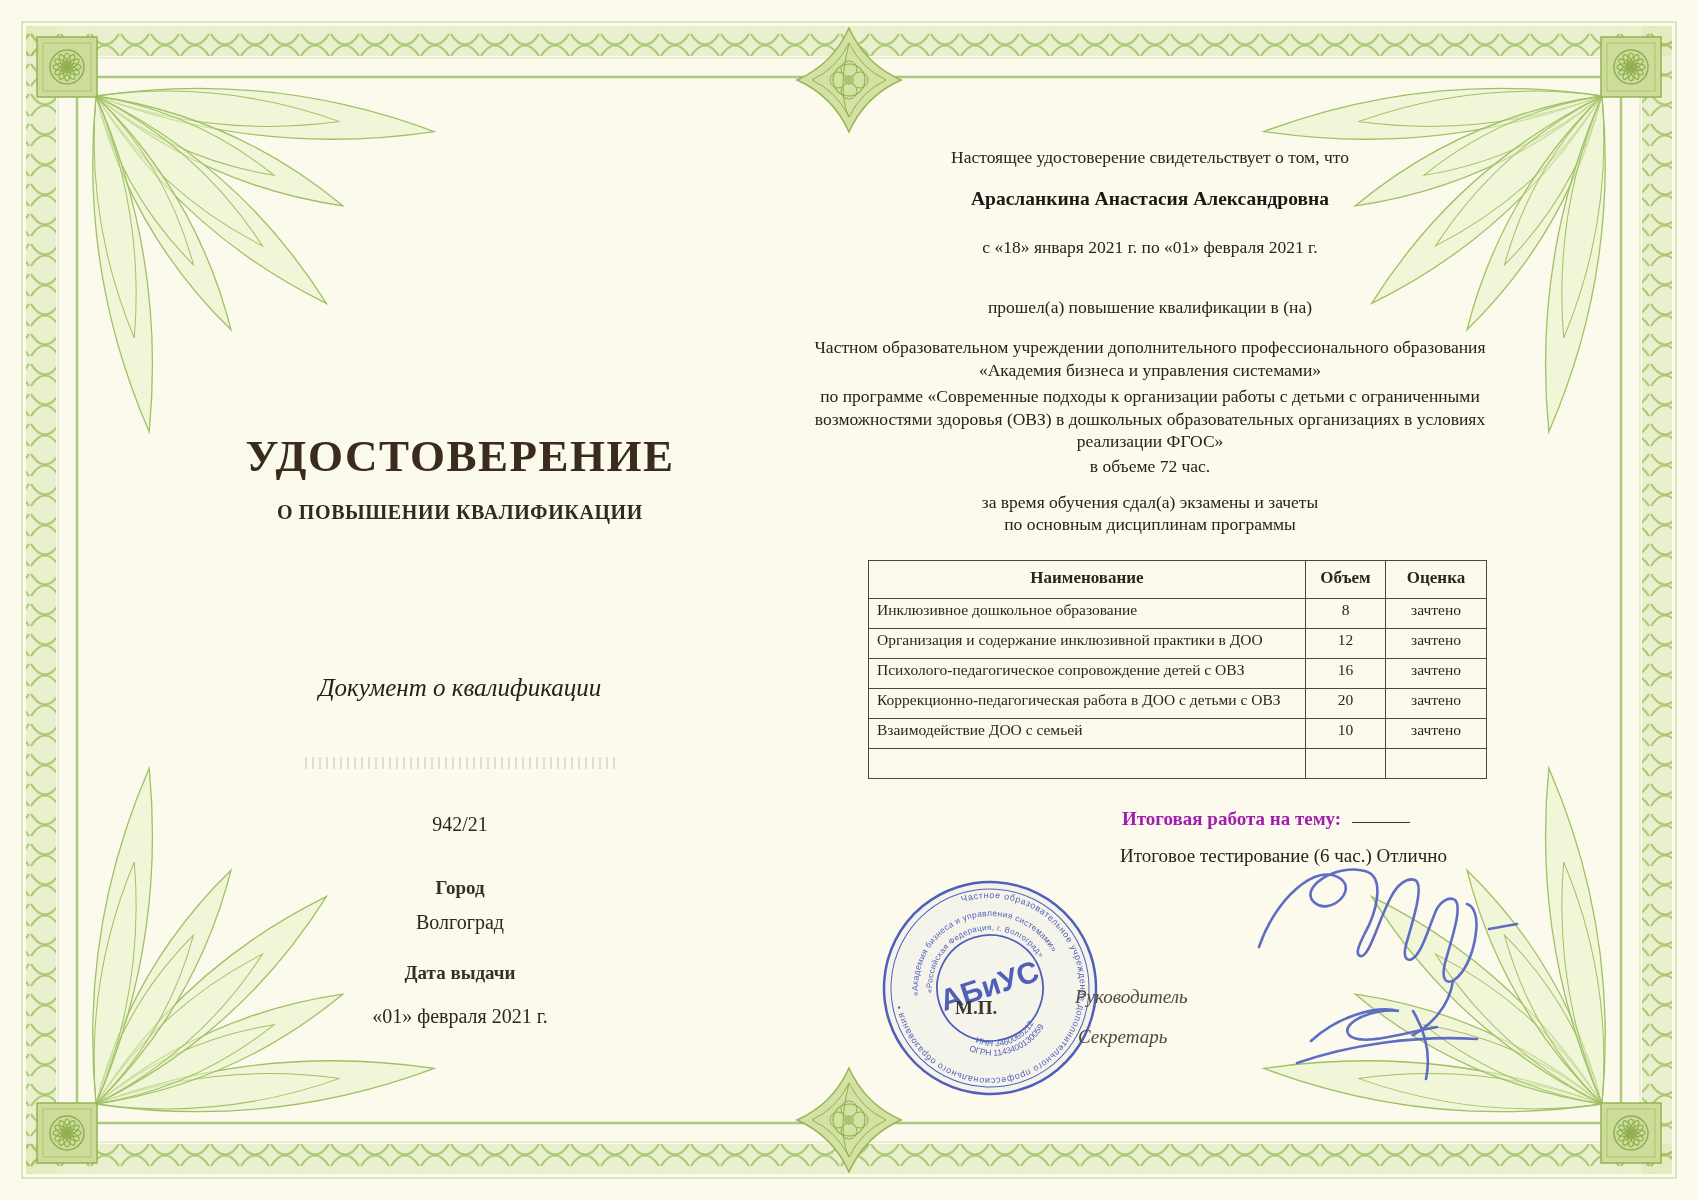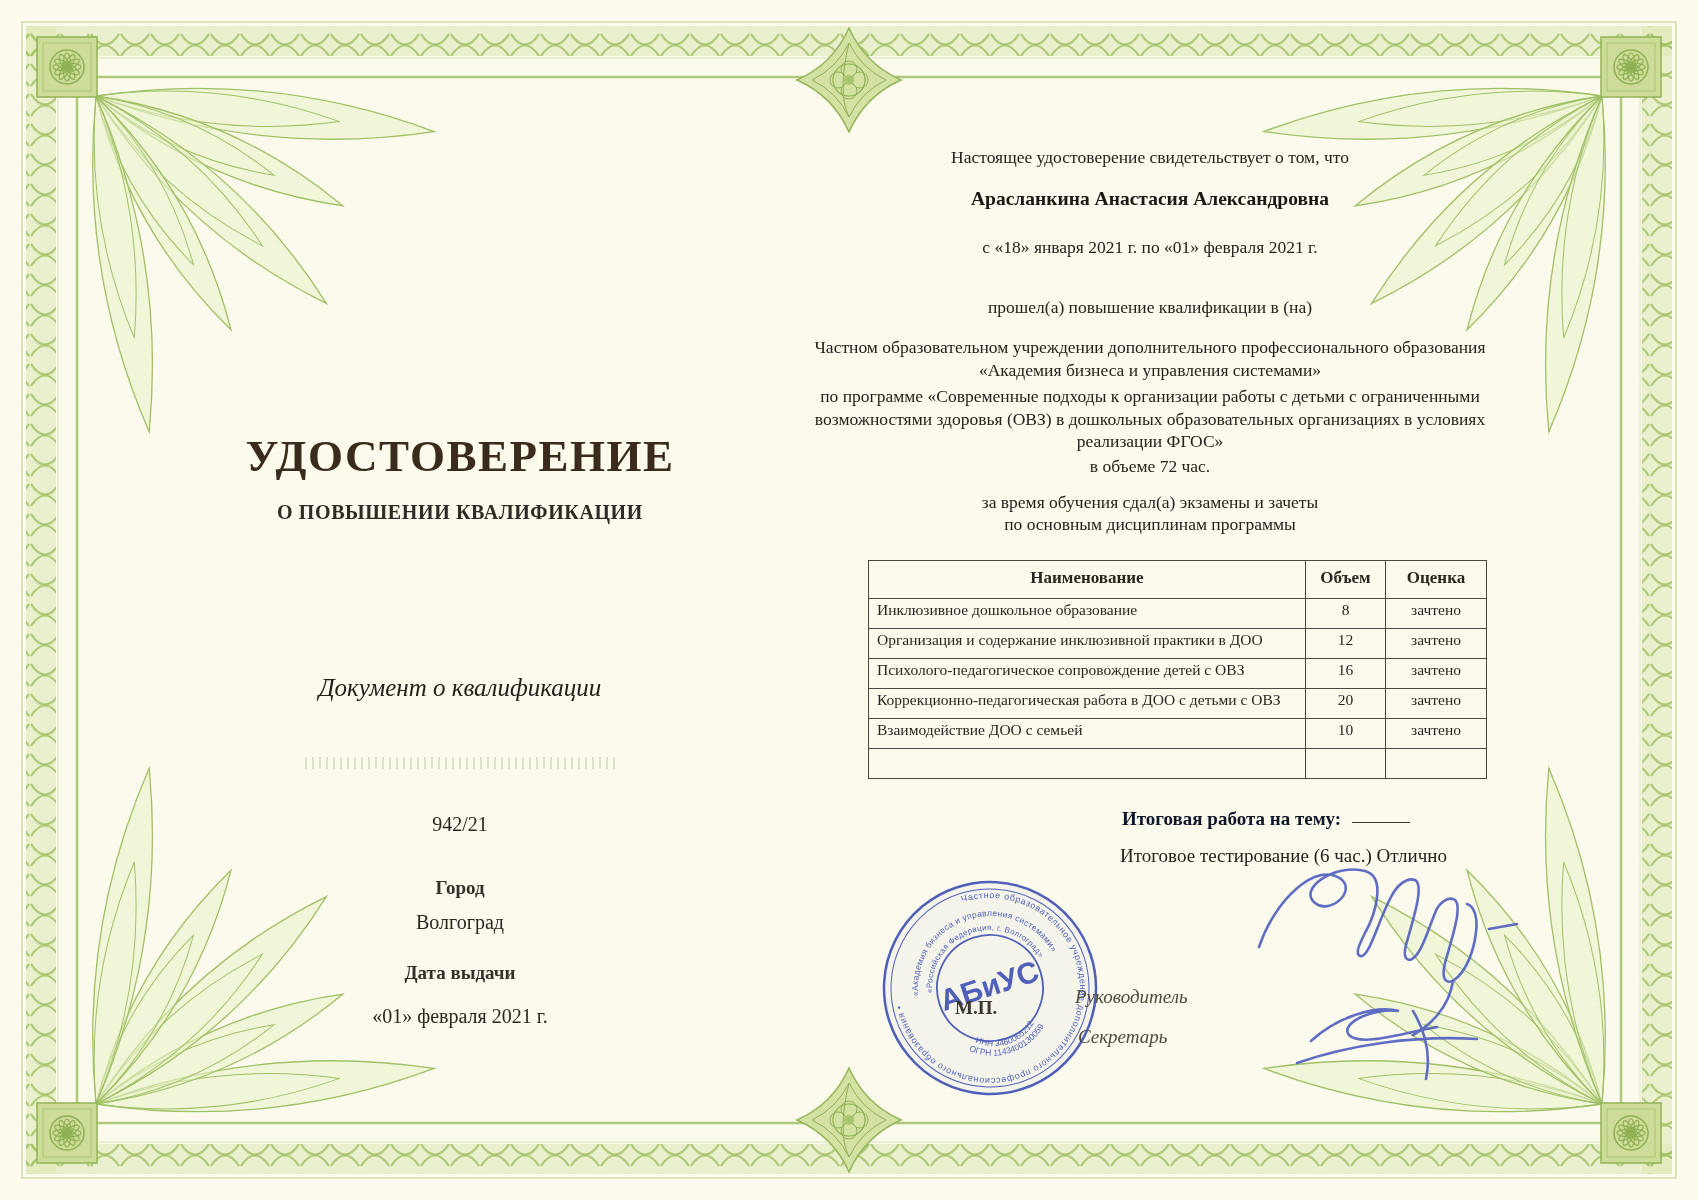--- a/index.html
+++ b/index.html
@@ -41,21 +41,21 @@
   .disc-table th { height:38px; font-size:17px; font-weight:700; padding-top:7px;margin-top:36px; }
   .disc-table td { height:30px; font-size:15.5px; padding:2px 6px 0 6px; }
   .col-name { width:437px; }
   .col-vol  { width:80px; }
   .col-grade{ width:101px; }
   td.cell-name { text-align:left; padding-left:8px; }
   td.cell-vol, td.cell-grade { text-align:center; }
   tr.empty-row td { height:30px; }
 
   
-  .final-label { left:1122px; top:808px; font-size:19px; font-weight:600; color:#0f172a; }
+  .final-label { left:1122px; top:808px; font-size:19px; font-weight:600; color:#a21caf; }
   .final-dash { left:1352px; top:822px; width:58px; border-top:1.6px solid #3a362e; }
   .final-test { left:1120px; top:845px; font-size:19px; color:#25221c; }
 
   
   .mp-label { left:955px; top:997px; font-size:19px; font-weight:600; color:#3b372f; }
   .sign-label { font-style:italic; font-size:19px; color:#4f4a3c; }
   .dir-label { left:1075px; top:986px; }
   .sec-label { left:1078px; top:1026px; }
   .stamp-svg { left:874px; top:872px; opacity:.9; }
   .sig-svg { left:1245px; top:835px; }

